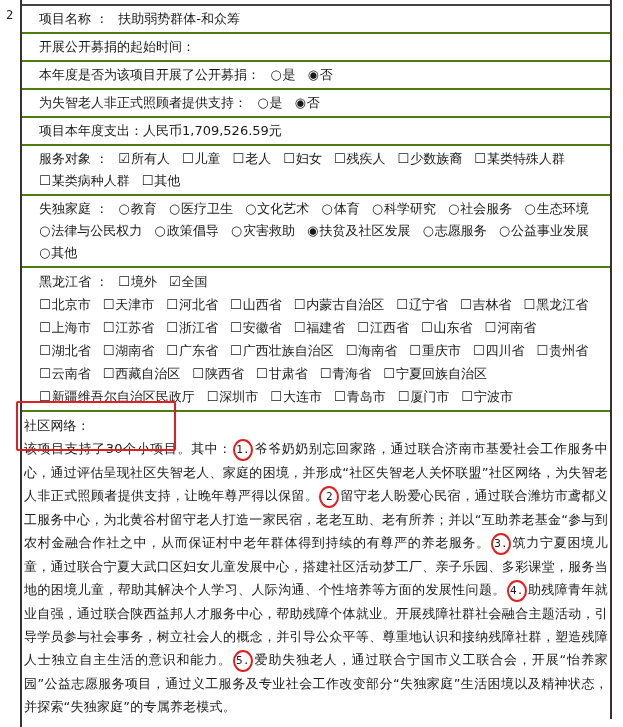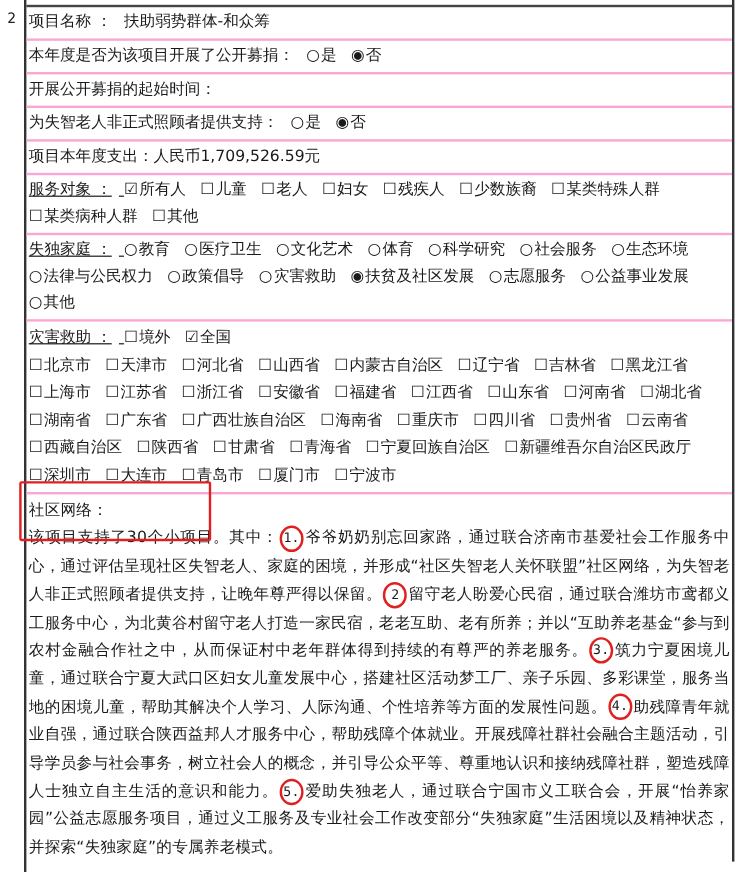--- a/index.html
+++ b/index.html
@@ -16,27 +16,27 @@
   .row-number {
     position: absolute; left: 6px; top: 8px; font-size: 12px;
     font-family: "DejaVu Sans Mono", monospace; color: #222;
   }
   .table {
     position: absolute; left: 22px; top: 0; width: 588px;
     border-right: 2px solid #333;
   }
   .top-strip { height: 4px; border-bottom: 2px solid #444; }
   .row {
-    border-bottom: 2px solid #f9a8d4;
-    padding: 2px 4px 2px 2px;
+    border-bottom: 2px solid #4d7c0f;
+    padding: 2px 4px 2px 17px;
     line-height: 22px;
     white-space: nowrap;
     overflow: hidden;
   }
-  .row.wrap { white-space: normal; text-decoration: underline; }
+  .row.wrap { white-space: normal; }
   .row.tall { line-height: 23px; }
   .label { margin-right: 6px; }
   .opt { margin-right: 12px; display: inline-block; }
   .sym { font-size: 13px; margin-right: 1px; }
   .intro { border-bottom: none; padding: 2px 2px 0 2px; line-height: 23.4px; white-space: normal; text-align: justify; font-size: 13px; letter-spacing: 0.2px; }
   .circle-mark {
     display: inline-block; border: 2px solid #e02020; border-radius: 50%;
     width: 16px; height: 18px; line-height: 17px; text-align: center;
     font-size: 11px; margin: 0 1px; font-family: "DejaVu Sans Mono", monospace;
     vertical-align: middle;
@@ -55,26 +55,26 @@
 
 <div class="table">
   <div class="top-strip"></div>
 
   <div class="row">
     <span class="label">项目名称 ：</span>
     <span>扶助弱势群体-和众筹</span>
   </div>
 
   <div class="row">
-    <span class="label">本年度是否为该项目开展了公开募捐：</span>
-    <span class="opts"><span class="opt"><span class="sym">○</span><span>是</span></span><span class="opt"><span class="sym">◉</span><span>否</span></span></span>
+    <span class="label">开展公开募捐的起始时间：</span>
   </div>
 
   <div class="row">
-    <span class="label">开展公开募捐的起始时间：</span>
+    <span class="label">本年度是否为该项目开展了公开募捐：</span>
+    <span class="opts"><span class="opt"><span class="sym">○</span><span>是</span></span><span class="opt"><span class="sym">◉</span><span>否</span></span></span>
   </div>
 
   <div class="row">
     <span class="label">为失智老人非正式照顾者提供支持：</span>
     <span class="opts"><span class="opt"><span class="sym">○</span><span>是</span></span><span class="opt"><span class="sym">◉</span><span>否</span></span></span>
   </div>
 
 
   <div class="row">
     <span>项目本年度支出：</span><span>人民币1,709,526.59元</span>
@@ -85,21 +85,21 @@
     <span class="label">服务对象 ：</span>
     <span class="opts"><span class="opt"><span class="sym">☑</span><span>所有人</span></span><span class="opt"><span class="sym">☐</span><span>儿童</span></span><span class="opt"><span class="sym">☐</span><span>老人</span></span><span class="opt"><span class="sym">☐</span><span>妇女</span></span><span class="opt"><span class="sym">☐</span><span>残疾人</span></span><span class="opt"><span class="sym">☐</span><span>少数族裔</span></span><span class="opt"><span class="sym">☐</span><span>某类特殊人群</span></span><span class="opt"><span class="sym">☐</span><span>某类病种人群</span></span><span class="opt"><span class="sym">☐</span><span>其他</span></span></span>
   </div>
 
   <div class="row wrap">
     <span class="label">失独家庭 ：</span>
     <span class="opts"><span class="opt"><span class="sym">○</span><span>教育</span></span><span class="opt"><span class="sym">○</span><span>医疗卫生</span></span><span class="opt"><span class="sym">○</span><span>文化艺术</span></span><span class="opt"><span class="sym">○</span><span>体育</span></span><span class="opt"><span class="sym">○</span><span>科学研究</span></span><span class="opt"><span class="sym">○</span><span>社会服务</span></span><span class="opt"><span class="sym">○</span><span>生态环境</span></span><span class="opt"><span class="sym">○</span><span>法律与公民权力</span></span><span class="opt"><span class="sym">○</span><span>政策倡导</span></span><span class="opt"><span class="sym">○</span><span>灾害救助</span></span><span class="opt"><span class="sym">◉</span><span>扶贫及社区发展</span></span><span class="opt"><span class="sym">○</span><span>志愿服务</span></span><span class="opt"><span class="sym">○</span><span>公益事业发展</span></span><span class="opt"><span class="sym">○</span><span>其他</span></span></span>
   </div>
 
   <div class="row wrap tall">
-    <span class="label">灾害救助 ：</span>
+    <span class="label">黑龙江省 ：</span>
     <span class="opts"><span class="opt"><span class="sym">☐</span><span>境外</span></span><span class="opt"><span class="sym">☑</span><span>全国</span></span></span>
     <br>
     <span class="opts"><span class="opt"><span class="sym">☐</span><span>北京市</span></span><span class="opt"><span class="sym">☐</span><span>天津市</span></span><span class="opt"><span class="sym">☐</span><span>河北省</span></span><span class="opt"><span class="sym">☐</span><span>山西省</span></span><span class="opt"><span class="sym">☐</span><span>内蒙古自治区</span></span><span class="opt"><span class="sym">☐</span><span>辽宁省</span></span><span class="opt"><span class="sym">☐</span><span>吉林省</span></span><span class="opt"><span class="sym">☐</span><span>黑龙江省</span></span><span class="opt"><span class="sym">☐</span><span>上海市</span></span><span class="opt"><span class="sym">☐</span><span>江苏省</span></span><span class="opt"><span class="sym">☐</span><span>浙江省</span></span><span class="opt"><span class="sym">☐</span><span>安徽省</span></span><span class="opt"><span class="sym">☐</span><span>福建省</span></span><span class="opt"><span class="sym">☐</span><span>江西省</span></span><span class="opt"><span class="sym">☐</span><span>山东省</span></span><span class="opt"><span class="sym">☐</span><span>河南省</span></span><span class="opt"><span class="sym">☐</span><span>湖北省</span></span><span class="opt"><span class="sym">☐</span><span>湖南省</span></span><span class="opt"><span class="sym">☐</span><span>广东省</span></span><span class="opt"><span class="sym">☐</span><span>广西壮族自治区</span></span><span class="opt"><span class="sym">☐</span><span>海南省</span></span><span class="opt"><span class="sym">☐</span><span>重庆市</span></span><span class="opt"><span class="sym">☐</span><span>四川省</span></span><span class="opt"><span class="sym">☐</span><span>贵州省</span></span><span class="opt"><span class="sym">☐</span><span>云南省</span></span><span class="opt"><span class="sym">☐</span><span>西藏自治区</span></span><span class="opt"><span class="sym">☐</span><span>陕西省</span></span><span class="opt"><span class="sym">☐</span><span>甘肃省</span></span><span class="opt"><span class="sym">☐</span><span>青海省</span></span><span class="opt"><span class="sym">☐</span><span>宁夏回族自治区</span></span><span class="opt"><span class="sym">☐</span><span>新疆维吾尔自治区民政厅</span></span><span class="opt"><span class="sym">☐</span><span>深圳市</span></span><span class="opt"><span class="sym">☐</span><span>大连市</span></span><span class="opt"><span class="sym">☐</span><span>青岛市</span></span><span class="opt"><span class="sym">☐</span><span>厦门市</span></span><span class="opt"><span class="sym">☐</span><span>宁波市</span></span></span>
   </div>
 
   <div class="row intro">
     <div>社区网络：</div>
     <div>
       <span>该项目支持了30个小项目。其中：</span><span><span class="circle-mark">1.</span><span>爷爷奶奶别忘回家路，通过联合济南市基爱社会工作服务中心，通过评估呈现社区失智老人、家庭的困境，并形成“社区失智老人关怀联盟”社区网络，为失智老人非正式照顾者提供支持，让晚年尊严得以保留。</span><span class="circle-mark">2</span><span>留守老人盼爱心民宿，通过联合潍坊市鸢都义工服务中心，为北黄谷村留守老人打造一家民宿，老老互助、老有所养；并以“互助养老基金“参与到农村金融合作社之中，从而保证村中老年群体得到持续的有尊严的养老服务。</span><span class="circle-mark">3.</span><span>筑力宁夏困境儿童，通过联合宁夏大武口区妇女儿童发展中心，搭建社区活动梦工厂、亲子乐园、多彩课堂，服务当地的困境儿童，帮助其解决个人学习、人际沟通、个性培养等方面的发展性问题。</span><span class="circle-mark">4.</span><span>助残障青年就业自强，通过联合陕西益邦人才服务中心，帮助残障个体就业。开展残障社群社会融合主题活动，引导学员参与社会事务，树立社会人的概念，并引导公众平等、尊重地认识和接纳残障社群，塑造残障人士独立自主生活的意识和能力。</span><span class="circle-mark">5.</span><span>爱助失独老人，通过联合宁国市义工联合会，开展“怡养家园”公益志愿服务项目，通过义工服务及专业社会工作改变部分“失独家庭”生活困境以及精神状态，并探索“失独家庭”的专属养老模式。</span></span>
     </div>

